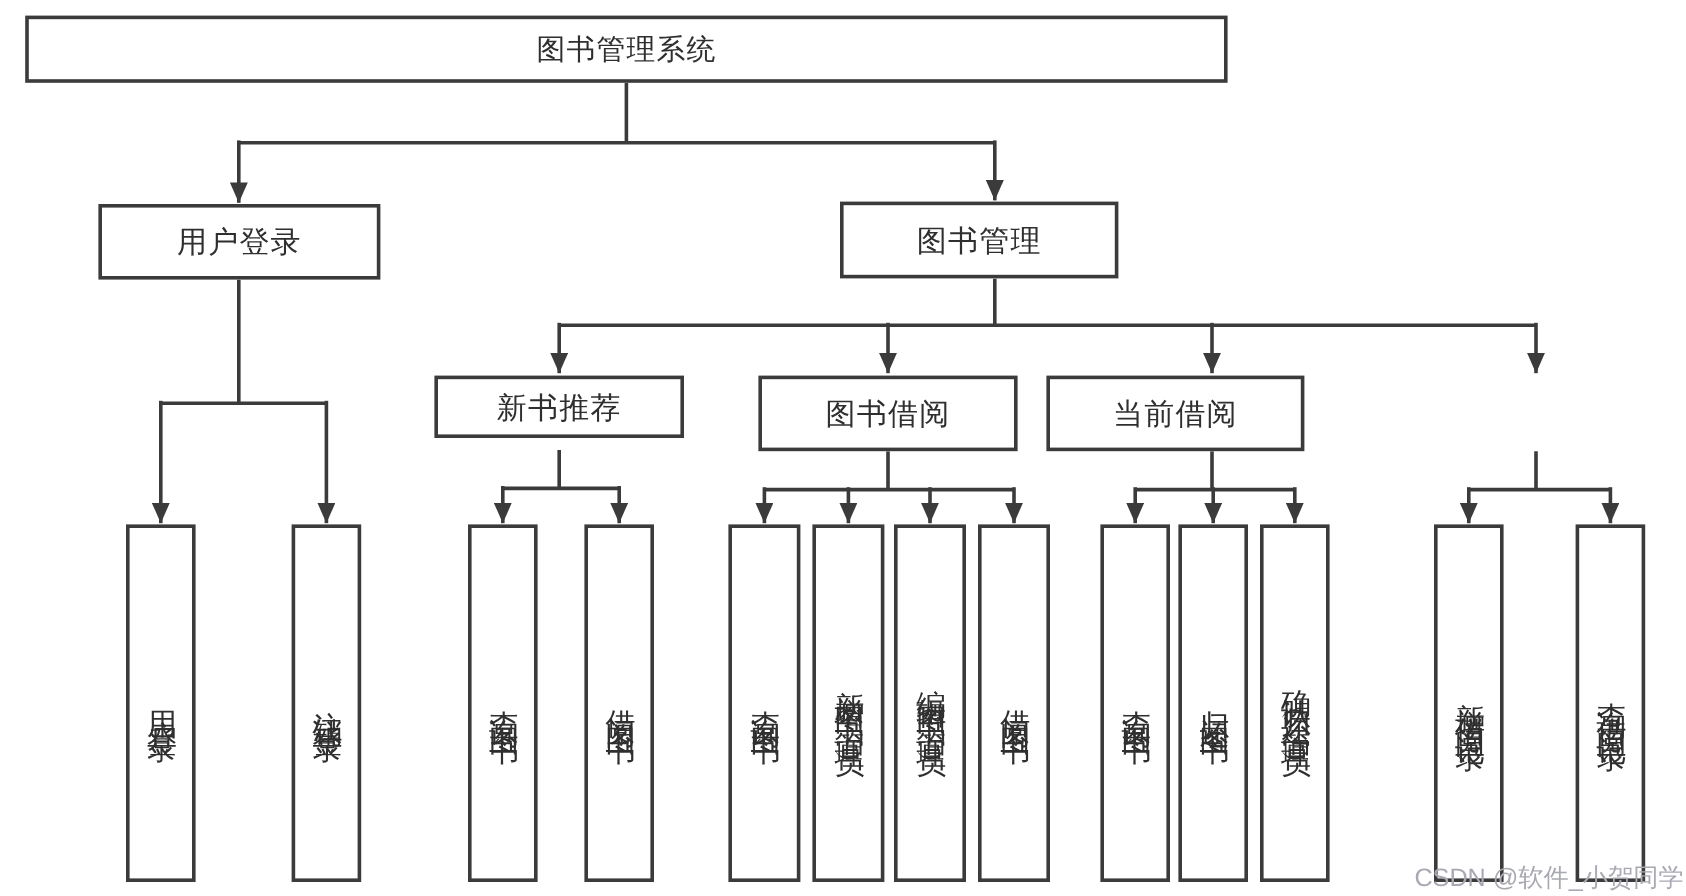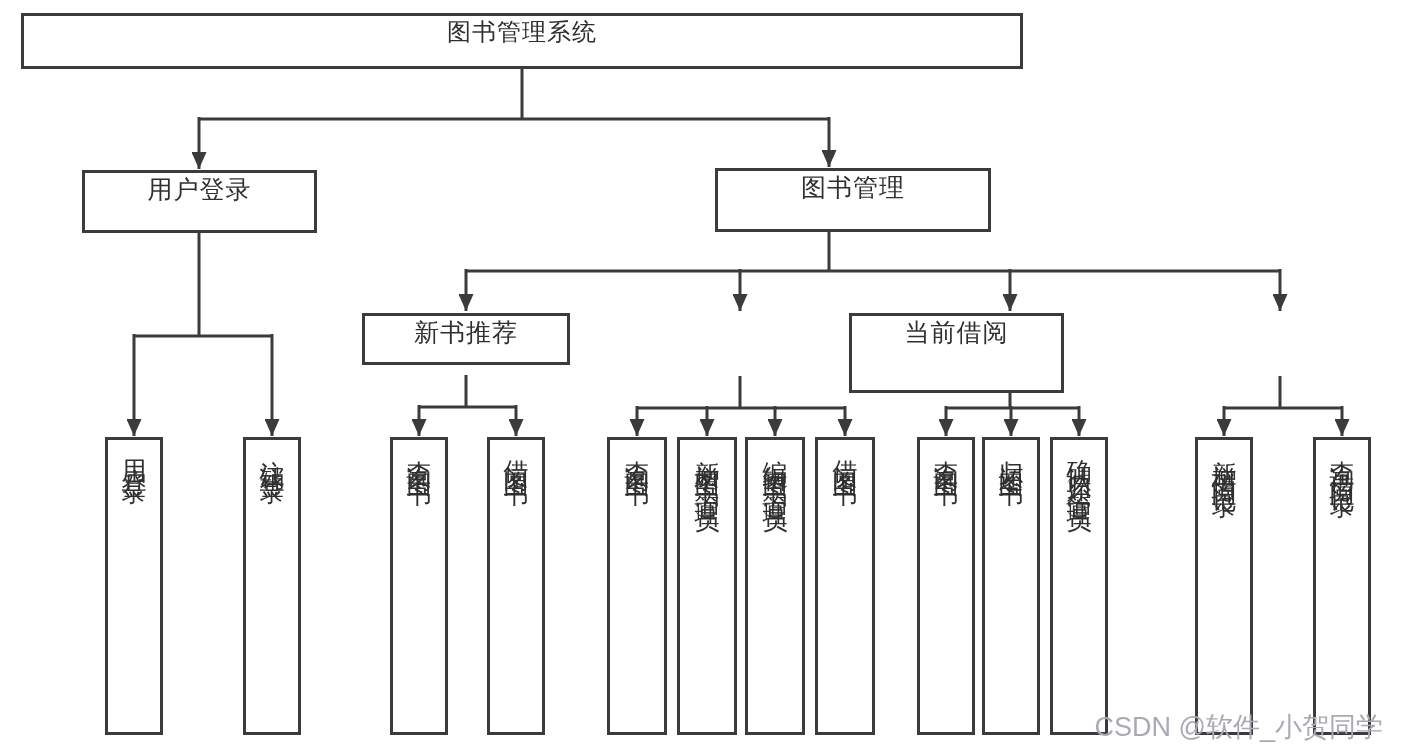--- a/index.html
+++ b/index.html
@@ -11,42 +11,42 @@
   }
   html,body{margin:0;padding:0;background:var(--page-background);}
   body{font-family:"Liberation Sans","DejaVu Sans",sans-serif;color:var(--text);}
   .stage{position:relative;width:1405px;height:747px;background:var(--page-background);overflow:hidden;}
   .wires{position:absolute;left:0;top:0;z-index:1;}
   .box{
     position:absolute;
     box-sizing:border-box;
     background:var(--box-background);
     border:3px solid var(--line);
-    display:flex;align-items:flex-start;justify-content:center;
+    display:flex;align-items:center;justify-content:center;
     z-index:2;
   }
   .hlbl{
     font-size:25px;
     letter-spacing:1px;
     color:var(--text);
     white-space:nowrap;
   }
   .root-lbl{font-size:24px;}
   .vlbl{
     writing-mode:vertical-rl;
     font-size:25px;
     letter-spacing:7px;
     color:var(--text);
     line-height:1;
   }
   .watermark{
     position:absolute;
-    right:22px;
+    right:2px;
     bottom:2px;
-    font-size:27px;
+    font-size:21px;
     color:var(--watermark);
     z-index:3;
     white-space:nowrap;
   }
 </style>
 </head>
 <body>
 
 <div class="stage">
 
@@ -91,28 +91,31 @@
     <line x1="1342" y1="406" x2="1342" y2="436" stroke="#3b3b3b" stroke-width="3" marker-end="url(#ah)"></line>
   </svg>
 
   <div class="box" style="left:21px;top:13px;width:1002px;height:56px">
     <span class="hlbl root-lbl">图书管理系统</span>
   </div>
 
   <div class="box" style="left:82px;top:170px;width:235px;height:63px">
     <span class="hlbl">用户登录</span>
   </div>
-  <div class="box" style="left:715px;top:168px;width:276px;height:64px">
+  <div class="box" style="left:700px;top:168px;width:232px;height:64px">
     <span class="hlbl">图书管理</span>
   </div>
 
   <div class="box" style="left:362px;top:313px;width:208px;height:52px">
     <span class="hlbl">新书推荐</span>
   </div>
-  <div class="box" style="left:849px;top:313px;width:215px;height:80px">
+  <div class="box" style="left:632px;top:313px;width:216px;height:63px">
+    <span class="hlbl">图书借阅</span>
+  </div>
+  <div class="box" style="left:872px;top:313px;width:215px;height:63px">
     <span class="hlbl">当前借阅</span>
   </div>
 
   <div class="box" style="left:105px;top:437px;width:58px;height:298px">
     <span class="vlbl">用户登录</span>
   </div>
   <div class="box" style="left:243px;top:437px;width:58px;height:298px">
     <span class="vlbl">注销登录</span>
   </div>
 

